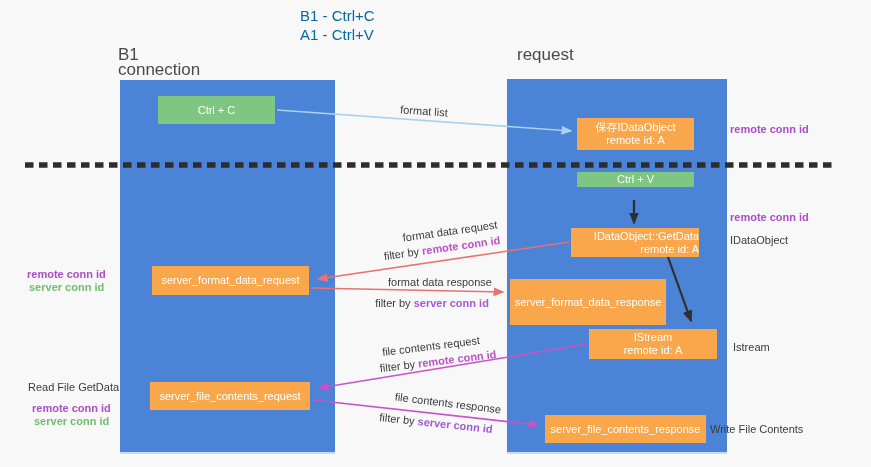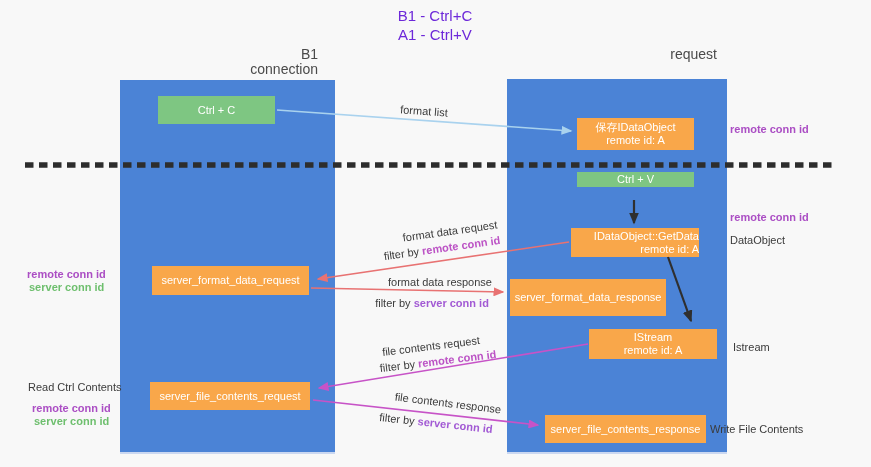--- a/index.html
+++ b/index.html
@@ -3,25 +3,25 @@
 <meta charset="utf-8">
 <style>
   html,body{margin:0;padding:0;}
   .stage{
     position:relative;width:871px;height:467px;
     background:#f8f8f8;overflow:hidden;
     font-family:"Liberation Sans",sans-serif;color:#3b3b3b;
   }
   .title{
     position:absolute;left:300px;top:6px;width:270px;
-    text-align:center;font-size:15px;line-height:19px;color:#6d28d9;
+    text-align:left;font-size:15px;line-height:19px;color:#0369a1;
   }
   .laneHeader{
-    position:absolute;width:200px;text-align:right;
-    font-size:14px;line-height:15px;color:#4a4a4a;
+    position:absolute;width:200px;text-align:left;
+    font-size:17px;line-height:15px;color:#4a4a4a;
   }
   .lane{
     position:absolute;background:#4b83d6;
     box-shadow:0 2px 0 rgba(197,212,239,.9);
   }
   .box{
     position:absolute;display:flex;flex-direction:column;
     align-items:center;justify-content:center;
     color:#fff;text-align:center;line-height:13px;
   }
@@ -83,21 +83,21 @@
 
   <div class="box orange" style="left:571px;top:228px;width:128px;height:29px;align-items:flex-end;">
     <div class="t105">IDataObject::GetData</div>
     <div class="t105">remote id: A</div>
   </div>
 
   <div class="box orange" style="left:152px;top:266px;width:157px;height:29px;">
     <div class="t105">server_format_data_request</div>
   </div>
 
-  <div class="box orange" style="left:510px;top:279px;width:156px;height:37px;">
+  <div class="box orange" style="left:510px;top:279px;width:156px;height:46px;">
     <div class="t105">server_format_data_response</div>
   </div>
 
   <div class="box orange" style="left:589px;top:329px;width:128px;height:30px;">
     <div class="t105">IStream</div>
     <div class="t105">remote id: A</div>
   </div>
 
   <div class="box orange" style="left:150px;top:382px;width:160px;height:28px;">
     <div class="t105">server_file_contents_request</div>
@@ -149,23 +149,23 @@
     <span>filter by </span><span class="fRemote">remote conn id</span>
   </div>
 
   <div class="arrowLabel" style="left:448px;top:403px;transform:translate(-50%,-50%) rotate(7deg);">file contents response</div>
   <div class="arrowLabel" style="left:436px;top:423px;transform:translate(-50%,-50%) rotate(6deg);">
     <span>filter by </span><span class="fServer">server conn id</span>
   </div>
 
   <div class="sideLabel bp" style="left:27px;top:268px;">remote conn id</div>
   <div class="sideLabel bg" style="left:29px;top:281px;">server conn id</div>
-  <div class="sideLabel" style="left:28px;top:381px;">Read Ctrl Contents</div>
+  <div class="sideLabel" style="left:28px;top:381px;">Read File GetData</div>
   <div class="sideLabel bp" style="left:32px;top:402px;">remote conn id</div>
   <div class="sideLabel bg" style="left:34px;top:415px;">server conn id</div>
 
   <div class="sideLabel bp" style="left:730px;top:123px;">remote conn id</div>
   <div class="sideLabel bp" style="left:730px;top:211px;">remote conn id</div>
-  <div class="sideLabel" style="left:730px;top:234px;">DataObject</div>
+  <div class="sideLabel" style="left:730px;top:234px;">IDataObject</div>
   <div class="sideLabel" style="left:733px;top:341px;">Istream</div>
   <div class="sideLabel" style="left:710px;top:423px;">Write File Contents</div>
 
 </div>
 
 </body></html>

